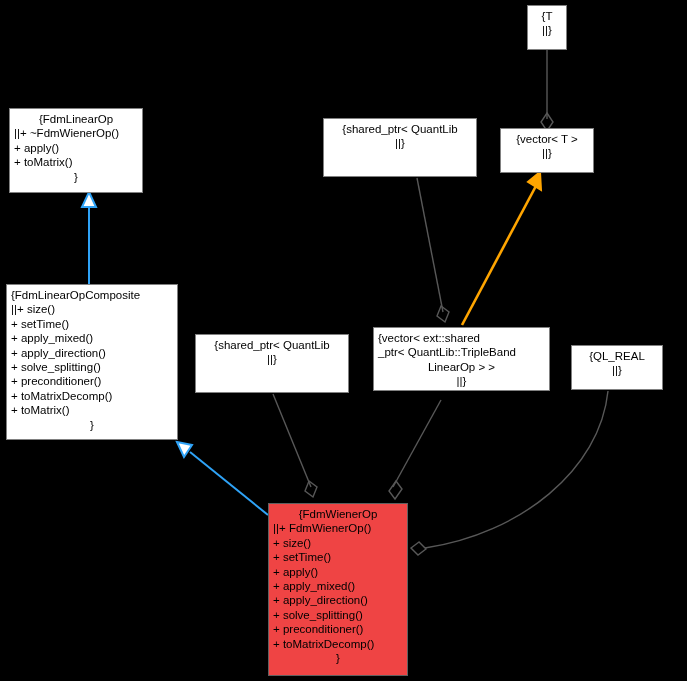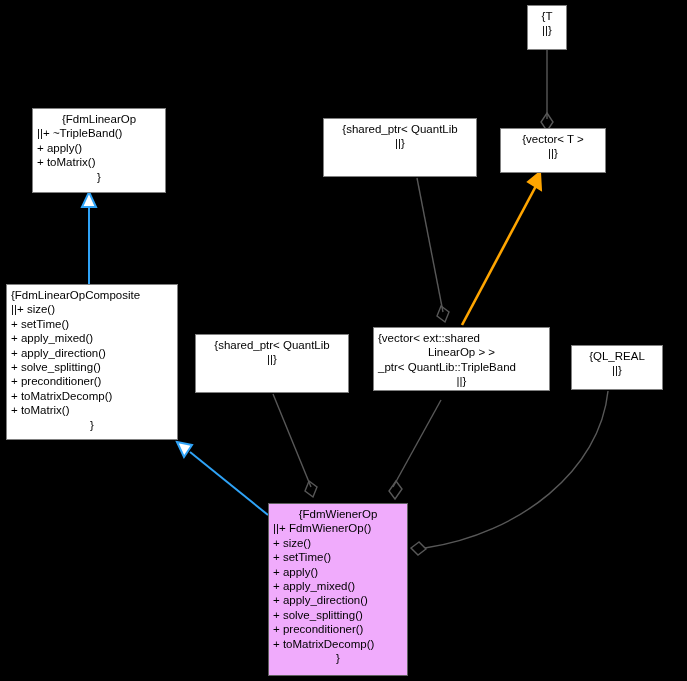--- a/index.html
+++ b/index.html
@@ -30,21 +30,21 @@
     background: #ffffff;
     color: #000000;
     font-size: 11.5px;
     line-height: 14.4px;
     text-align: center;
     padding: 3px 4px 3px 4px;
     white-space: pre;
     overflow: hidden;
   }
   .node.filled {
-    background: #f0abfc;
+    background: #ef4444;
     border: 1px solid #606060;
   }
   .node .ln {
     display: block;
   }
   .node .ln.lt {
     text-align: left;
   }
 </style>
 </head>
@@ -91,23 +91,23 @@
 
     <g>
       <path d="M 608,391 C 600,470 520,534 425,548" fill="none" stroke="#585858" stroke-width="1.4"></path>
       <polygon points="419,542 411,548 418,555 426,549" fill="none" stroke="#585858" stroke-width="1.4"></polygon>
     </g>
 
   </svg>
 
   <div id="node-layer">
       <div class="node" style="left: 527px; top: 5px; width: 40px; height: 45px;"><span class="ln">{T</span><span class="ln">||}</span></div>
-      <div class="node" style="left: 500px; top: 128px; width: 106px; height: 45px;"><span class="ln">{vector&lt; T &gt;</span><span class="ln">||}</span></div>
+      <div class="node" style="left: 500px; top: 128px; width: 94px; height: 45px;"><span class="ln">{vector&lt; T &gt;</span><span class="ln">||}</span></div>
       <div class="node" style="left: 323px; top: 118px; width: 154px; height: 59px;"><span class="ln">{shared_ptr&lt; QuantLib</span><span class="ln">||}</span></div>
-      <div class="node" style="left: 32px; top: 108px; width: 134px; height: 85px;"><span class="ln">{FdmLinearOp</span><span class="ln lt">||+ ~TripleBand()</span><span class="ln lt">+ apply()</span><span class="ln lt">+ toMatrix()</span><span class="ln">}</span></div>
+      <div class="node" style="left: 9px; top: 108px; width: 134px; height: 85px;"><span class="ln">{FdmLinearOp</span><span class="ln lt">||+ ~FdmWienerOp()</span><span class="ln lt">+ apply()</span><span class="ln lt">+ toMatrix()</span><span class="ln">}</span></div>
       <div class="node" style="left: 6px; top: 284px; width: 172px; height: 156px;"><span class="ln lt">{FdmLinearOpComposite</span><span class="ln lt">||+ size()</span><span class="ln lt">+ setTime()</span><span class="ln lt">+ apply_mixed()</span><span class="ln lt">+ apply_direction()</span><span class="ln lt">+ solve_splitting()</span><span class="ln lt">+ preconditioner()</span><span class="ln lt">+ toMatrixDecomp()</span><span class="ln lt">+ toMatrix()</span><span class="ln">}</span></div>
       <div class="node" style="left: 195px; top: 334px; width: 154px; height: 59px;"><span class="ln">{shared_ptr&lt; QuantLib</span><span class="ln">||}</span></div>
-      <div class="node" style="left: 373px; top: 327px; width: 177px; height: 64px;"><span class="ln lt">{vector&lt; ext::shared</span><span class="ln">LinearOp &gt; &gt;</span><span class="ln lt">_ptr&lt; QuantLib::TripleBand</span><span class="ln">||}</span></div>
+      <div class="node" style="left: 373px; top: 327px; width: 177px; height: 64px;"><span class="ln lt">{vector&lt; ext::shared</span><span class="ln lt">_ptr&lt; QuantLib::TripleBand</span><span class="ln">LinearOp &gt; &gt;</span><span class="ln">||}</span></div>
       <div class="node" style="left: 571px; top: 345px; width: 92px; height: 45px;"><span class="ln">{QL_REAL</span><span class="ln">||}</span></div>
       <div class="node filled" style="left: 268px; top: 503px; width: 140px; height: 173px;"><span class="ln">{FdmWienerOp</span><span class="ln lt">||+ FdmWienerOp()</span><span class="ln lt">+ size()</span><span class="ln lt">+ setTime()</span><span class="ln lt">+ apply()</span><span class="ln lt">+ apply_mixed()</span><span class="ln lt">+ apply_direction()</span><span class="ln lt">+ solve_splitting()</span><span class="ln lt">+ preconditioner()</span><span class="ln lt">+ toMatrixDecomp()</span><span class="ln">}</span></div>
     </div>
 
 </div>
 
 </body></html>

